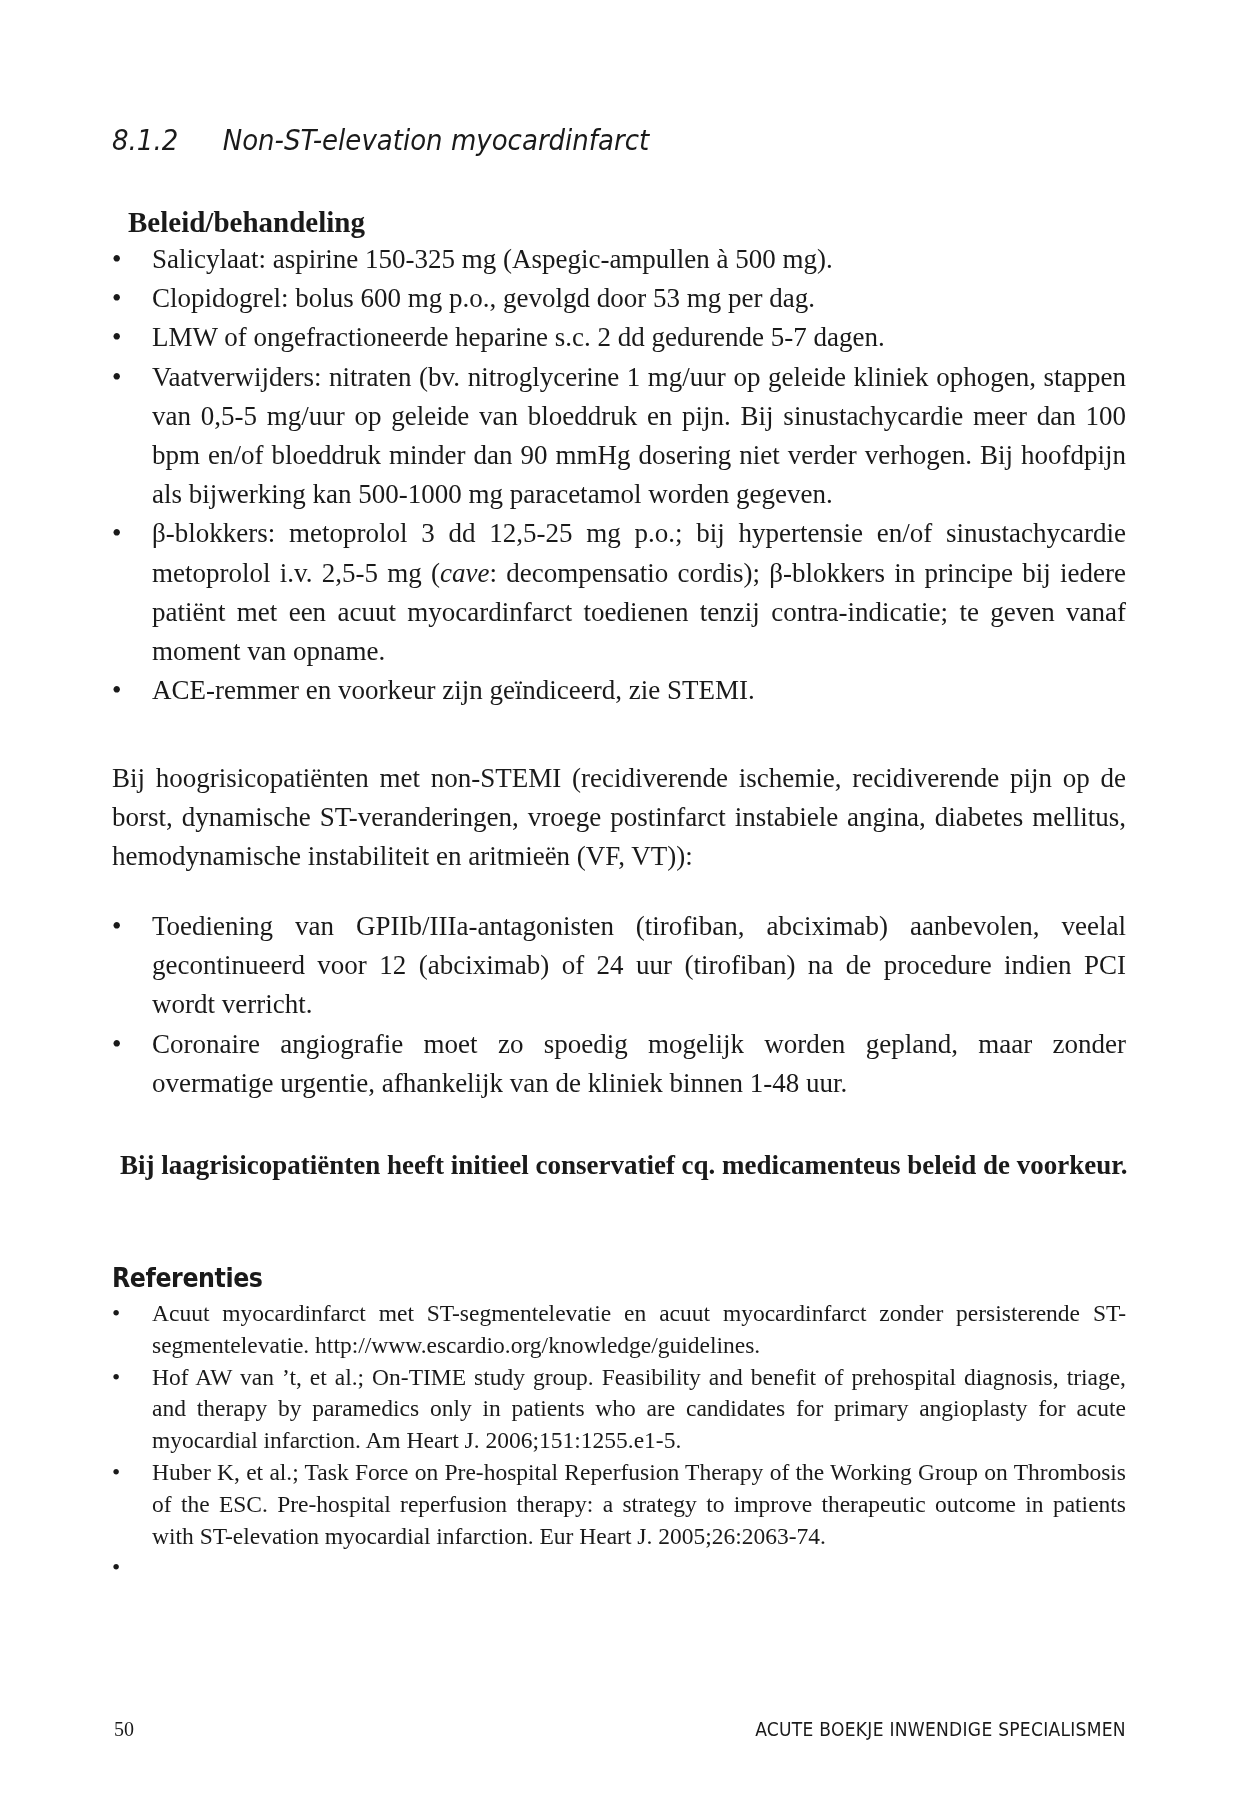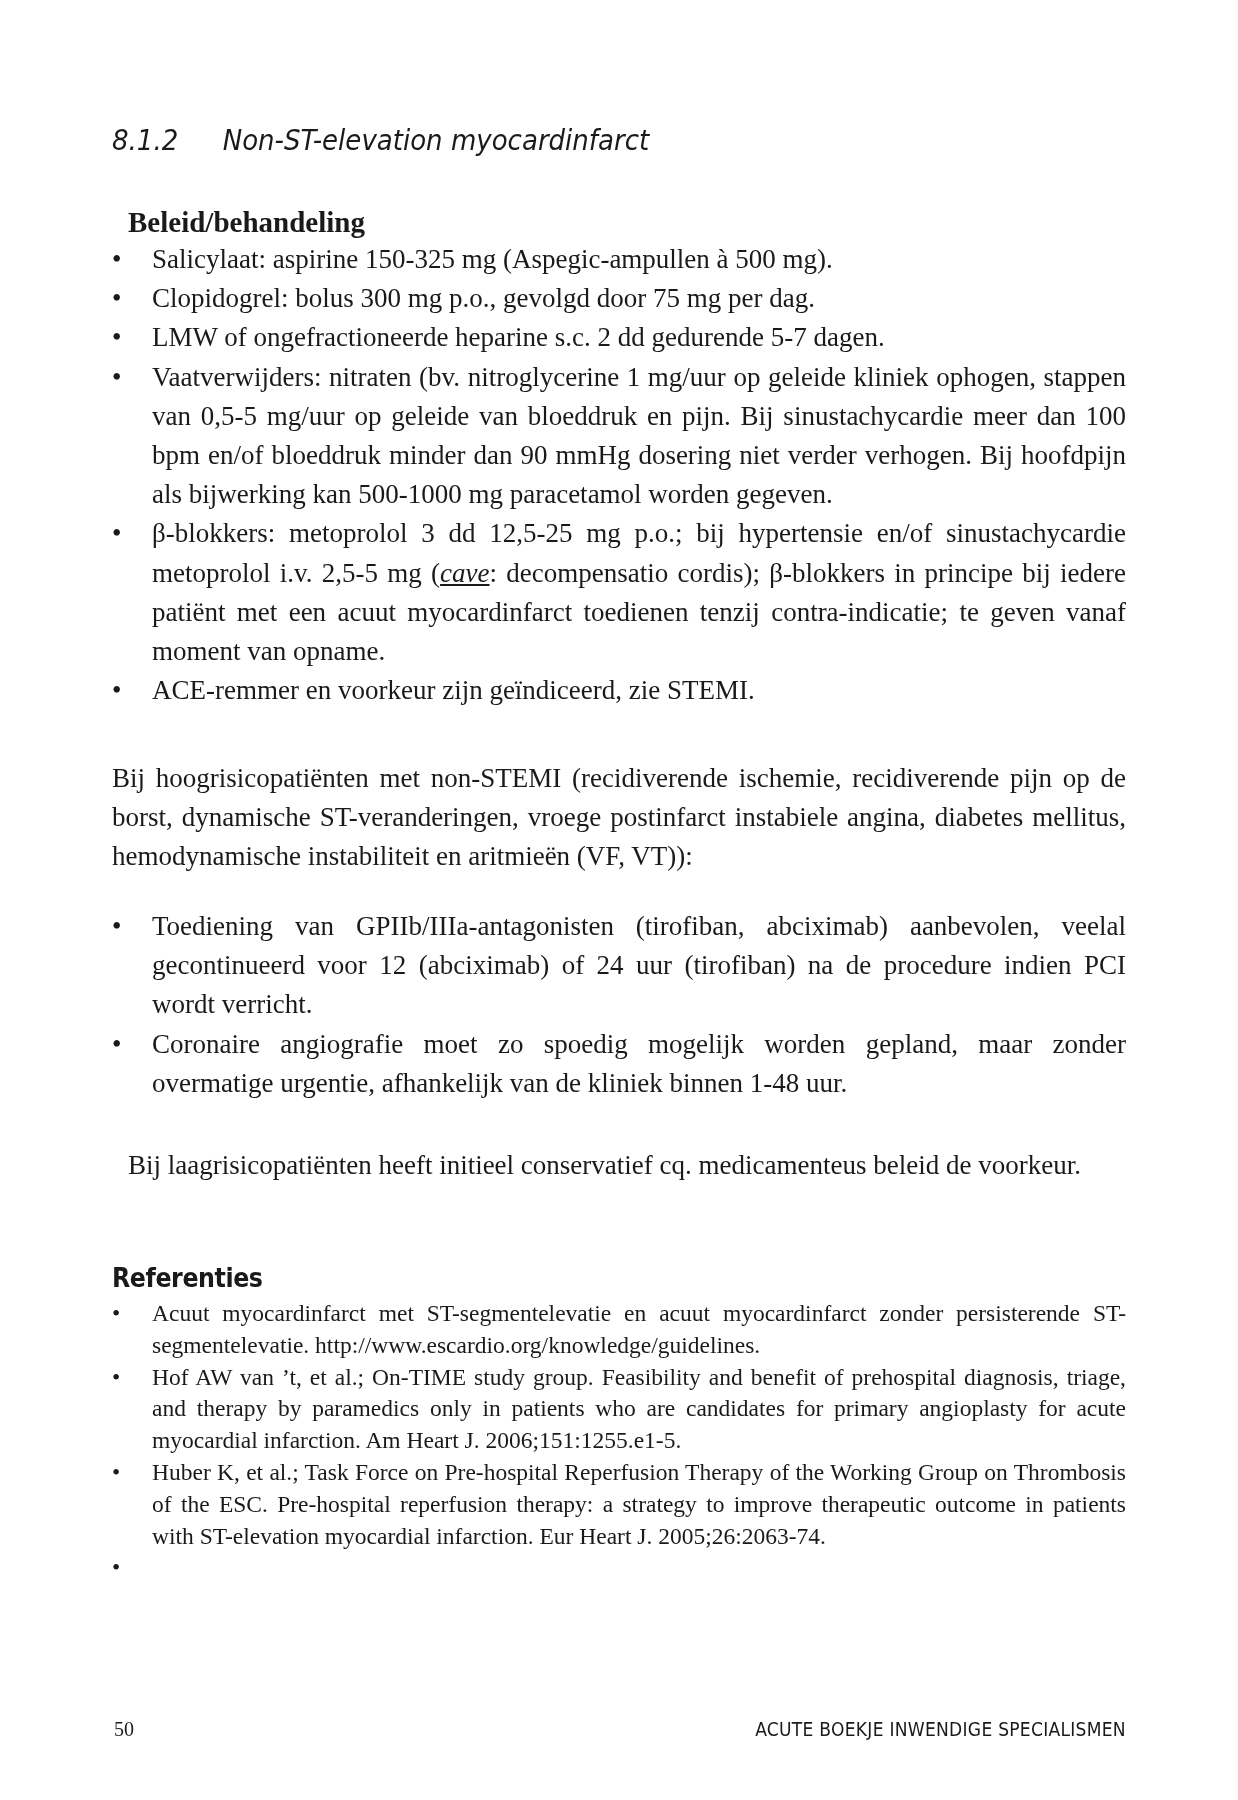--- a/index.html
+++ b/index.html
@@ -27,21 +27,21 @@
 
   ul.bullets { list-style: none; margin: 0; padding: 0; }
   ul.bullets li { position: relative; padding-left: 40px; }
   ul.bullets li .dot {
     position: absolute; left: 0; top: 0;
   }
 
   .block1 { position: absolute; left: 0; top: 240px; width: 1014px; }
   .para1 { position: absolute; left: 0; top: 759px; width: 1014px; }
   .block2 { position: absolute; left: 0; top: 907px; width: 1014px; }
-  .para2 { position: absolute; left: 16px; top: 1146px; width: 1014px; }
+  .para2 { position: absolute; left: 8px; top: 1146px; width: 1014px; font-weight: bold; }
 
   .refs-heading {
     position: absolute; left: 0; top: 1262px;
     font-family: "DejaVu Sans", "Liberation Sans", sans-serif;
     font-size: 27px; font-weight: bold; letter-spacing: -0.5px;
     transform: scaleX(0.88); transform-origin: left;
   }
   .refs { position: absolute; left: 0; top: 1298px; width: 1014px;
     font-size: 23.5px; line-height: 31.8px; text-align: justify; }
   .refs ul.bullets li { padding-left: 40px; }
@@ -49,37 +49,37 @@
   .footer-num {
     position: absolute; left: 114px; top: 1718px;
     font-family: Liberation Serif, serif; font-size: 20px;
   }
   .footer-title {
     position: absolute; right: 112px; top: 1718px;
     font-family: "DejaVu Sans", "Liberation Sans", sans-serif;
     font-size: 19px; letter-spacing: 0.3px;
     transform: scaleX(0.9); transform-origin: right;
   }
-  em { font-style: italic; text-decoration: underline; }
+  em { font-style: italic; }
 </style>
 </head>
 <body>
 
 <div class="page">
 
   <div class="section-heading">
     <span class="num">8.1.2</span><span>Non-ST-elevation myocardinfarct</span>
   </div>
 
   <div class="subhead">Beleid/behandeling</div>
 
   <div class="block1 body-text">
     <ul class="bullets">
       <li><span class="dot">•</span><span>Salicylaat: aspirine 150-325 mg (Aspegic-ampullen à 500 mg).</span></li>
-      <li><span class="dot">•</span><span>Clopidogrel: bolus 300 mg p.o., gevolgd door 75 mg per dag.</span></li>
+      <li><span class="dot">•</span><span>Clopidogrel: bolus 600 mg p.o., gevolgd door 53 mg per dag.</span></li>
       <li><span class="dot">•</span><span>LMW of ongefractioneerde heparine s.c. 2 dd gedurende 5-7 dagen.</span></li>
       <li><span class="dot">•</span><span>Vaatverwijders: nitraten (bv. nitroglycerine 1 mg/uur op geleide kliniek ophogen, stappen van 0,5-5 mg/uur op geleide van bloeddruk en pijn. Bij sinustachycardie meer dan 100 bpm en/of bloeddruk minder dan 90 mmHg dosering niet verder verhogen. Bij hoofdpijn als bijwerking kan 500-1000 mg paracetamol worden gegeven.</span></li>
       <li><span class="dot">•</span><span>β-blokkers: metoprolol 3 dd 12,5-25 mg p.o.; bij hypertensie en/of sinusta­chycardie metoprolol i.v. 2,5-5 mg (</span><em>cave</em><span>: decompensatio cordis); β-blokkers in principe bij iedere patiënt met een acuut myocardinfarct toedienen tenzij contra-indicatie; te geven vanaf moment van opname.</span></li>
       <li><span class="dot">•</span><span>ACE-remmer en voorkeur zijn geïndiceerd, zie STEMI.</span></li>
     </ul>
   </div>
 
   <div class="para1 body-text">Bij hoogrisicopatiënten met non-STEMI (recidiverende ischemie, recidiverende pijn op de borst, dynamische ST-veranderingen, vroege postinfarct instabiele angina, diabetes mellitus, hemodynamische instabiliteit en aritmieën (VF, VT)):</div>
 
   <div class="block2 body-text">

